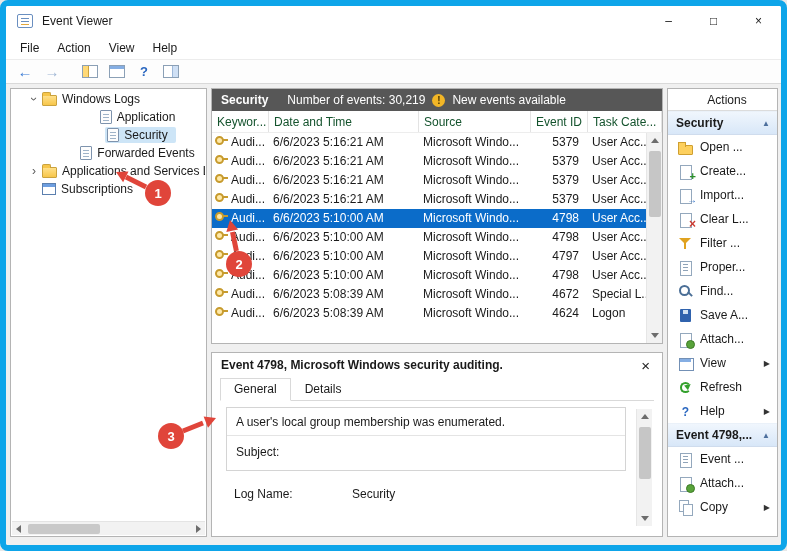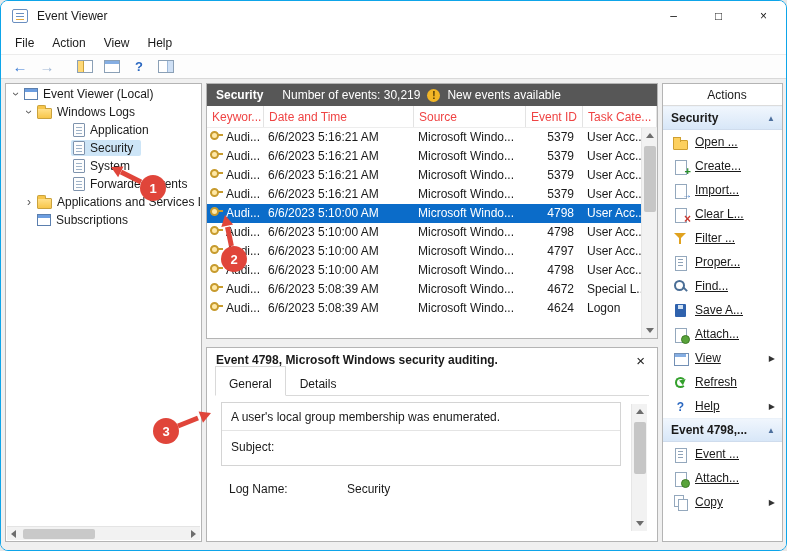--- a/index.html
+++ b/index.html
@@ -1,19 +1,19 @@
 <!DOCTYPE html>
 <html style="--annotation-red: #e0453a; --selection-blue: #0b6cc9; --list-header-dark: #575757; --section-header-blue: #d8e7f8; --tree-selection: #cde5f7;"><head>
 <meta charset="utf-8">
 <style>
   * { margin:0; padding:0; box-sizing:border-box; }
   html,body { background:#e8e8e8; }
   .window {
     position:relative; width:787px; height:551px; overflow:hidden;
-    background:#fff; border:1px solid #0ea5e9; border-radius:8px;
+    background:#fff; border:6px solid #0ea5e9; border-radius:8px;
     font-family:"Liberation Sans","DejaVu Sans",sans-serif; font-size:12px; color:#1a1a1a;
     cursor:default;
   }
   
   .titlebar { position:absolute; top:0; left:0; right:0; height:30px; display:flex; align-items:center; justify-content:space-between; background:#fff; }
   .title-left { display:flex; align-items:center; gap:9px; padding-left:11px; }
   .app-icon { width:16px; height:14px; position:relative; }
   .app-icon::before { content:""; position:absolute; inset:0; background:#fff; border:1px solid #6a8fc0; border-radius:2px; }
   .app-icon::after { content:""; position:absolute; left:4px; top:4px; width:8px; height:1px; background:#6a8fc0; box-shadow:0 3px 0 #6a8fc0, 0 6px 0 #e3a83c; }
   .win-controls { display:flex; height:100%; }
@@ -36,21 +36,21 @@
   
   .main { position:absolute; top:78px; left:0; right:0; bottom:0; background:#f0f0f0; }
   .tree-panel { position:absolute; left:4px; top:4px; width:197px; bottom:8px; background:#fff; border:1px solid #b4b4b4; overflow:hidden; }
   .center { position:absolute; left:205px; top:4px; width:452px; bottom:8px; }
   .actions-panel { position:absolute; left:661px; right:3px; top:4px; bottom:8px; background:#fff; border:1px solid #b4b4b4; overflow:hidden;text-align:center; }
   
   .tree { position:absolute; inset:1px 1px 15px 1px; overflow:hidden; }
   .tree-row { height:18px; display:flex; align-items:center; white-space:nowrap; }
   .tree-row.lvl0 { padding-left:3px; }
   .tree-row.lvl1 { padding-left:16px; }
-  .tree-row.lvl2 { padding-left:64px; }
+  .tree-row.lvl2 { padding-left:64px;justify-content:center; }
   .chev { width:12px; flex:none; text-align:center; color:#5a5a5a; font-size:12px; line-height:1; }
   .chev::before { content:"›"; display:inline-block; }
   .chev.exp::before { transform:rotate(90deg); }
   .row-inner { display:flex; align-items:center; gap:5px; padding:1px 8px 1px 2px; }
   .tree-row.selected .row-inner { background:var(--tree-selection,#cde5f7); border-radius:2px; }
   .tlabel { white-space:nowrap; }
   .ticon { flex:none; }
   .icon-console { width:14px; height:12px; background:#fff; border:1px solid #5b7fae; position:relative; }
   .icon-console::before { content:""; position:absolute; top:0; left:0; right:0; height:3px; background:#6d9ee0; }
   .icon-folder { width:15px; height:11px; background:linear-gradient(#ffe08a,#f7c64a); border:1px solid #caa23d; border-radius:1px; position:relative; margin-top:3px; }
@@ -63,21 +63,21 @@
   .hs-btn.left { left:0; } .hs-btn.right { right:0; }
   .hs-btn.left::before { content:""; position:absolute; top:3px; left:4px; border-top:4px solid transparent; border-bottom:4px solid transparent; border-right:5px solid #6d6d6d; }
   .hs-btn.right::before { content:""; position:absolute; top:3px; right:4px; border-top:4px solid transparent; border-bottom:4px solid transparent; border-left:5px solid #6d6d6d; }
   .hs-thumb { position:absolute; left:16px; top:2px; width:72px; height:10px; background:#c9c9c9; border-radius:2px; }
   
   .events-panel { position:absolute; top:0; left:0; right:0; height:256px; background:#fff; border:1px solid #b4b4b4; }
   .list-titlebar { position:absolute; top:0; left:0; right:0; height:22px; background:var(--list-header-dark,#575757); color:#fff; display:flex; align-items:center; padding:0 9px; gap:7px; }
   .lt-title { font-weight:bold; margin-right:12px; }
   .alert-dot { width:13px; height:13px; flex:none; border-radius:50%; background:#f2b626; color:#4a3500; font-size:10px; font-weight:bold; text-align:center; line-height:13px; }
   .col-header { position:absolute; top:22px; left:0; right:0; height:22px; display:flex; background:#fff; border-bottom:1px solid #ededed; }
-  .ch { padding:4px 4px 0 5px; border-right:1px solid #e3e3e3; color:#ef4444; white-space:nowrap; overflow:hidden; }
+  .ch { padding:4px 4px 0 5px; border-right:1px solid #e3e3e3; color:#14532d; white-space:nowrap; overflow:hidden; }
   .c-kw { width:57px; } .c-dt { width:150px; } .c-src { width:112px; } .c-id { width:57px; } .c-task { flex:1; }
   .rows { position:absolute; top:44px; left:0; right:16px; bottom:0; background:#fff; overflow:hidden; }
   .erow { display:flex; height:19px; align-items:center; }
   .erow .cell { padding:0 4px; white-space:nowrap; overflow:hidden; height:100%; line-height:19px; }
   .erow .cell.c-kw { display:flex; gap:3px; padding-left:3px; }
   .erow .cell.c-id { text-align:right; padding-right:9px; }
   .erow.sel { background:var(--selection-blue,#0b6cc9); color:#fff; }
   .icon-key { position:relative; width:13px; height:13px; flex:none; }
   .icon-key::before { content:""; position:absolute; left:0; top:3px; width:5px; height:5px; border:2px solid #c79b2e; border-radius:50%; background:#ffe9a8; }
   .icon-key::after { content:""; position:absolute; left:8px; top:6px; width:5px; height:2px; background:#c79b2e; box-shadow:2px 2px 0 -1px #c79b2e; }
@@ -89,36 +89,36 @@
   .sb-btn.up::before { content:""; position:absolute; left:4px; top:5px; border-left:4px solid transparent; border-right:4px solid transparent; border-bottom:5px solid #6d6d6d; }
   .sb-btn.down::before { content:""; position:absolute; left:4px; bottom:5px; border-left:4px solid transparent; border-right:4px solid transparent; border-top:5px solid #6d6d6d; }
   .sb-thumb { position:absolute; left:2px; width:12px; background:#c6c6c6; border-radius:2px; }
   .events-scroll .sb-thumb { top:18px; height:66px; }
   
   .preview-panel { position:absolute; left:0; right:0; top:264px; bottom:0; background:#fff; border:1px solid #b4b4b4; }
   .pv-header { position:absolute; top:0; left:0; right:0; height:24px; display:flex; align-items:center; justify-content:space-between; padding:0 12px 0 9px; }
   .pv-title { font-weight:bold; white-space:nowrap; overflow:hidden; }
   .pv-close { font-size:15px; line-height:1; color:#222; }
   .pv-tabs { position:absolute; top:24px; left:8px; right:8px; height:24px; display:flex; align-items:flex-end; border-bottom:1px solid #d9d9d9; }
-  .pv-tab { padding:10px 13px 4px; border:1px solid transparent; margin-bottom:-1px; }
+  .pv-tab { padding:3px 13px 4px; border:1px solid transparent; margin-bottom:-1px; }
   .pv-tab.active { border:1px solid #d9d9d9; border-bottom:1px solid #fff; background:#fff; }
   .pv-content { position:absolute; top:48px; left:8px; right:8px; bottom:0; }
   .desc-box { position:absolute; top:6px; left:6px; right:28px; height:64px; border:1px solid #d4d4d4; background:#fff; }
   .desc-text { padding:7px 9px 6px; border-bottom:1px solid #e4e4e4; white-space:nowrap; overflow:hidden; }
   .subject { padding:9px 9px 0; }
   .field-row { position:absolute; top:86px; left:14px; display:flex; }
   .f-label { width:118px; }
   .pv-scroll { top:8px; bottom:10px; right:2px; }
   .pv-scroll .sb-thumb { top:18px; height:52px; }
   
   .ap-title { height:22px; line-height:22px; padding-left:9px; border-bottom:1px solid #dcdcdc; background:#fff; }
   .ap-section-header { height:24px; display:flex; align-items:center; padding:0 7px 0 8px; background:linear-gradient(#f0f6fd, var(--section-header-blue,#d8e7f8)); border-top:1px solid #eaf1f9; border-bottom:1px solid #cfdced; font-weight:bold; white-space:nowrap; overflow:hidden; }
   .ap-section-header .collapse { margin-left:auto; font-size:8px; color:#4d6f9d; flex:none; }
   .ap-item { height:24px; display:flex; align-items:center; gap:7px; padding:0 7px 0 10px; background:#fff; }
-  .ap-label { white-space:nowrap; overflow:hidden;text-decoration:underline; }
+  .ap-label { white-space:nowrap; overflow:hidden; }
   .submenu { margin-left:auto; font-size:8px; color:#333; flex:none; }
   .ai { width:15px; height:15px; position:relative; flex:none; }
   .ai-open::before { content:""; position:absolute; left:0; top:5px; width:13px; height:8px; background:#fdd05e; border:1px solid #cf9f30; border-radius:1px; }
   .ai-open::after { content:""; position:absolute; left:0; top:2px; width:6px; height:4px; background:#fdd05e; border:1px solid #cf9f30; border-bottom:none; }
   .ai-create::before, .ai-import::before, .ai-clear::before, .ai-properties::before, .ai-event::before, .ai-attach::before { content:""; position:absolute; left:2px; top:1px; width:10px; height:13px; background:#fff; border:1px solid #94a8bd; }
   .ai-create::after { content:"+"; position:absolute; right:-3px; bottom:-3px; color:#2a8f2a; font-weight:bold; font-size:11px; line-height:1; }
   .ai-import::after { content:"→"; position:absolute; right:-4px; bottom:-2px; color:#2f6fc4; font-weight:bold; font-size:10px; line-height:1; }
   .ai-clear::after { content:"×"; position:absolute; right:-3px; bottom:-3px; color:#cc3b32; font-weight:bold; font-size:12px; line-height:1; }
   .ai-properties::after, .ai-event::after { content:""; position:absolute; left:5px; top:4px; width:5px; height:1px; background:#8fa3b8; box-shadow:0 3px 0 #8fa3b8, 0 6px 0 #8fa3b8; }
   .ai-attach::after { content:""; position:absolute; right:-2px; bottom:-2px; width:7px; height:7px; border-radius:50%; background:#58a33a; border:1px solid #3d7a26; }
@@ -184,50 +184,37 @@
       </div>
     <div class="tb-btn">
         <span class="tbi-panel right"></span>
       </div>
   </div>
 
   <div class="main">
 
     <div class="tree-panel">
       <div class="tree">
-        <div class="tree-row lvl0">
-          <span class="chev exp"></span>
-          <span class="row-inner">
-              <span class="ticon icon-console"></span>
-              <span class="tlabel">Event Viewer (Local)</span>
-            </span>
-        </div>
         <div class="tree-row lvl1">
           <span class="chev exp"></span>
           <span class="row-inner">
               <span class="ticon icon-folder"></span>
               <span class="tlabel">Windows Logs</span>
             </span>
         </div>
         <div class="tree-row lvl2">
           <span class="row-inner">
               <span class="ticon icon-log"></span>
               <span class="tlabel">Application</span>
             </span>
         </div>
         <div class="tree-row lvl2 selected">
           <span class="row-inner">
               <span class="ticon icon-log"></span>
               <span class="tlabel">Security</span>
-            </span>
-        </div>
-        <div class="tree-row lvl2">
-          <span class="row-inner">
-              <span class="ticon icon-log"></span>
-              <span class="tlabel">System</span>
             </span>
         </div>
         <div class="tree-row lvl2">
           <span class="row-inner">
               <span class="ticon icon-log"></span>
               <span class="tlabel">Forwarded Events</span>
             </span>
         </div>
         <div class="tree-row lvl1">
           <span class="chev"></span>

